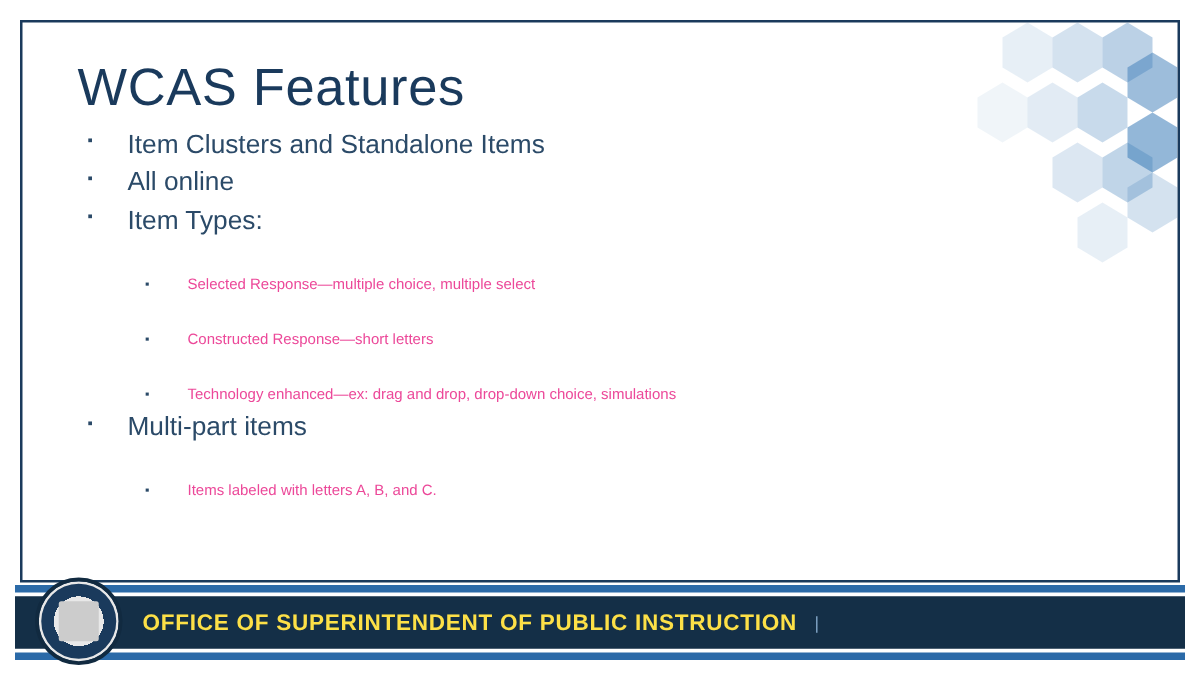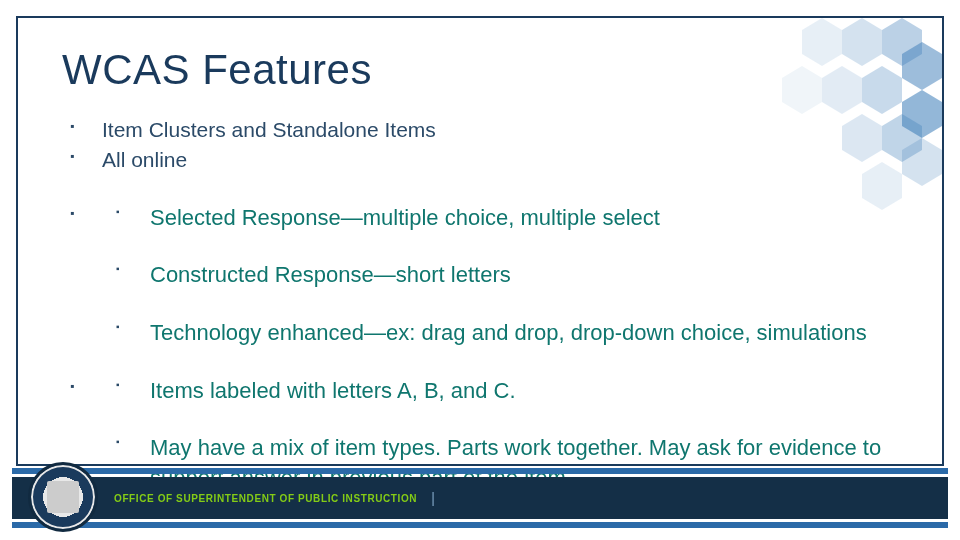--- a/index.html
+++ b/index.html
@@ -25,21 +25,21 @@
     top: 0;
     right: 0;
     width: 240px;
     height: 220px;
     pointer-events: none;
   }
   .title {
     font-size: 42px;
     font-weight: 300;
     color: #1a3a5c;
-    margin-bottom: 22px;
+    margin-bottom: 8px;
     letter-spacing: 0.5px;
   }
   ul.top {
     list-style: none;
     padding-left: 6px;
   }
   ul.top > li {
     position: relative;
     padding-left: 34px;
     font-size: 21px;
@@ -57,22 +57,22 @@
   }
   ul.sub {
     list-style: none;
     padding-left: 0;
     margin-top: 4px;
     margin-bottom: 4px;
   }
   ul.sub > li {
     position: relative;
     padding-left: 48px;
-    font-size: 22px;
-    color: #0f766e;
+    font-size: 12px;
+    color: #ec4899;
     line-height: 1.35;
     margin-bottom: 2px;
     margin-top: 28px;
   }
   ul.sub > li::before {
     content: "▪";
     position: absolute;
     left: 14px;
     top: 2px;
     font-size: 10px;
@@ -118,22 +118,22 @@
     align-items: center;
     justify-content: center;
   }
   .seal-inner {
     width: 32px;
     height: 32px;
     background: #ccc;
     border-radius: 2px;
   }
   .office {
-    color: #84cc16;
-    font-size: 10px;
+    color: #fde047;
+    font-size: 18px;
     font-weight: 600;
     letter-spacing: 0.6px;
   }
   .divider {
     color: #7fa3c4;
     font-size: 14px;
   }
   .tagline {
     color: #b8cee0;
     font-size: 12.5px;
@@ -160,30 +160,31 @@
       <polygon points="100,48 120,60 120,84 100,96 80,84 80,60" opacity="0.08"></polygon>
     </g>
   </svg>
 
   <h1 class="title">WCAS Features</h1>
 
   <ul class="top">
     <li>Item Clusters and Standalone Items</li>
     <li>All online</li>
     <li>
+      <span>Item Types:</span>
       <ul class="sub">
         <li>Selected Response—multiple choice, multiple select</li>
         <li>Constructed Response—short letters</li>
         <li>Technology enhanced—ex: drag and drop, drop-down choice, simulations</li>
       </ul>
     </li>
     <li>
+      <span>Multi-part items</span>
       <ul class="sub">
         <li>Items labeled with letters A, B, and C.</li>
-        <li>May have a mix of item types. Parts work together. May ask for evidence to support answer in previous part of the item.</li>
       </ul>
     </li>
   </ul>
 </div>
 
 <div class="footer">
   <div class="bar-top"></div>
   <div class="bar-main">
     <span class="office">OFFICE OF SUPERINTENDENT OF PUBLIC INSTRUCTION</span>
     <span class="divider">|</span>

